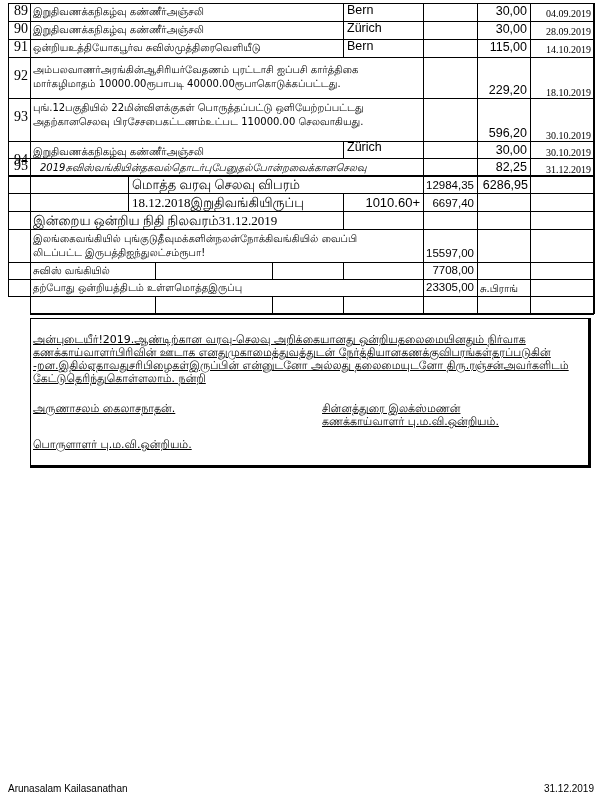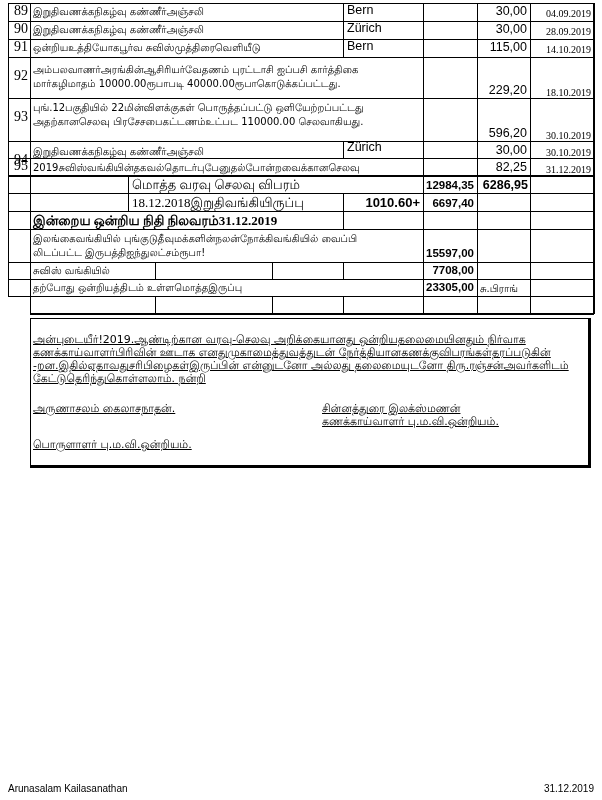--- a/index.html
+++ b/index.html
@@ -5,21 +5,21 @@
   html, body { margin:0; padding:0; background:#fff; }
   body { width:602px; height:800px; position:relative; overflow:hidden; font-family:"DejaVu Sans", sans-serif; color:#000; }
   .vl { position:absolute; width:1px; background:#000; }
   .hl { position:absolute; height:1px; background:#000; }
   .cell { position:absolute; font-size:10.5px; line-height:13px; white-space:nowrap; }
   .num { font-family:"Liberation Serif", serif; font-size:14px; text-align:right; }
   .desc { font-size:10px; }
   .loc { font-family:"Liberation Sans", sans-serif; font-size:12.5px; }
   .amt { font-family:"Liberation Sans", sans-serif; font-size:12.5px; text-align:right; }
   .date { font-family:"Liberation Serif", serif; font-size:10px; text-align:right; }
-  .bold { font-weight:bold; }
+  .bold { font-weight:normal; }
   .sumlbl { font-family:"Liberation Serif", serif; font-size:13px; }
   .notebox { position:absolute; left:30px; top:318px; width:561px; height:150px; border:1px solid #000; border-right:3px solid #000; border-bottom:3px solid #000; box-sizing:border-box; }
   .note { position:absolute; font-size:11px; line-height:13px;text-decoration:underline; }
   .footer { position:absolute; font-family:"Liberation Sans", sans-serif; font-size:10px; }
 </style>
 </head>
 <body>
 
 <div>
 
@@ -106,21 +106,21 @@
   <div>
     <div class="cell num" style="left:10px;top:141px;width:18px;margin-top:12px;">94</div>
     <div class="cell desc" style="left:33px;top:145px;">இறுதிவணக்கநிகழ்வு  கண்ணீர்அஞ்சலி</div>
     <div class="cell loc" style="left:347px;top:141px;">Zürich</div>
     <div class="cell amt" style="left:478px;top:144px;width:49px;">30,00</div>
     <div class="cell date" style="left:531px;top:146px;width:60px;">30.10.2019</div>
   </div>
 
   <div>
     <div class="cell num" style="left:10px;top:159px;width:18px;">95</div>
-    <div class="cell desc" style="left:33px;top:161px;">2019சுவிஸ்வங்கியின்தகவல்தொடர்புபேனுதல்போன்றவைக்கானசெலவு</div>
+    <div class="cell desc" style="left:40px;top:161px;font-style:italic;">2019சுவிஸ்வங்கியின்தகவல்தொடர்புபேனுதல்போன்றவைக்கானசெலவு</div>
     <div class="cell amt" style="left:478px;top:161px;width:49px;">82,25</div>
     <div class="cell date" style="left:531px;top:163px;width:60px;">31.12.2019</div>
   </div>
 
   <div class="cell sumlbl" style="left:132px;top:178px;">மொத்த  வரவு  செலவு  விபரம்</div>
   <div class="cell amt bold" style="left:424px;top:179px;width:50px;font-size:11.5px;">12984,35</div>
   <div class="cell amt bold" style="left:478px;top:179px;width:50px;font-size:12.5px;">6286,95</div>
 
   <div class="cell sumlbl" style="left:132px;top:196px;">18.12.2018இறுதிவங்கியிருப்பு</div>
   <div class="cell amt bold" style="left:345px;top:196px;width:75px;font-size:13px;">1010.60+</div>

